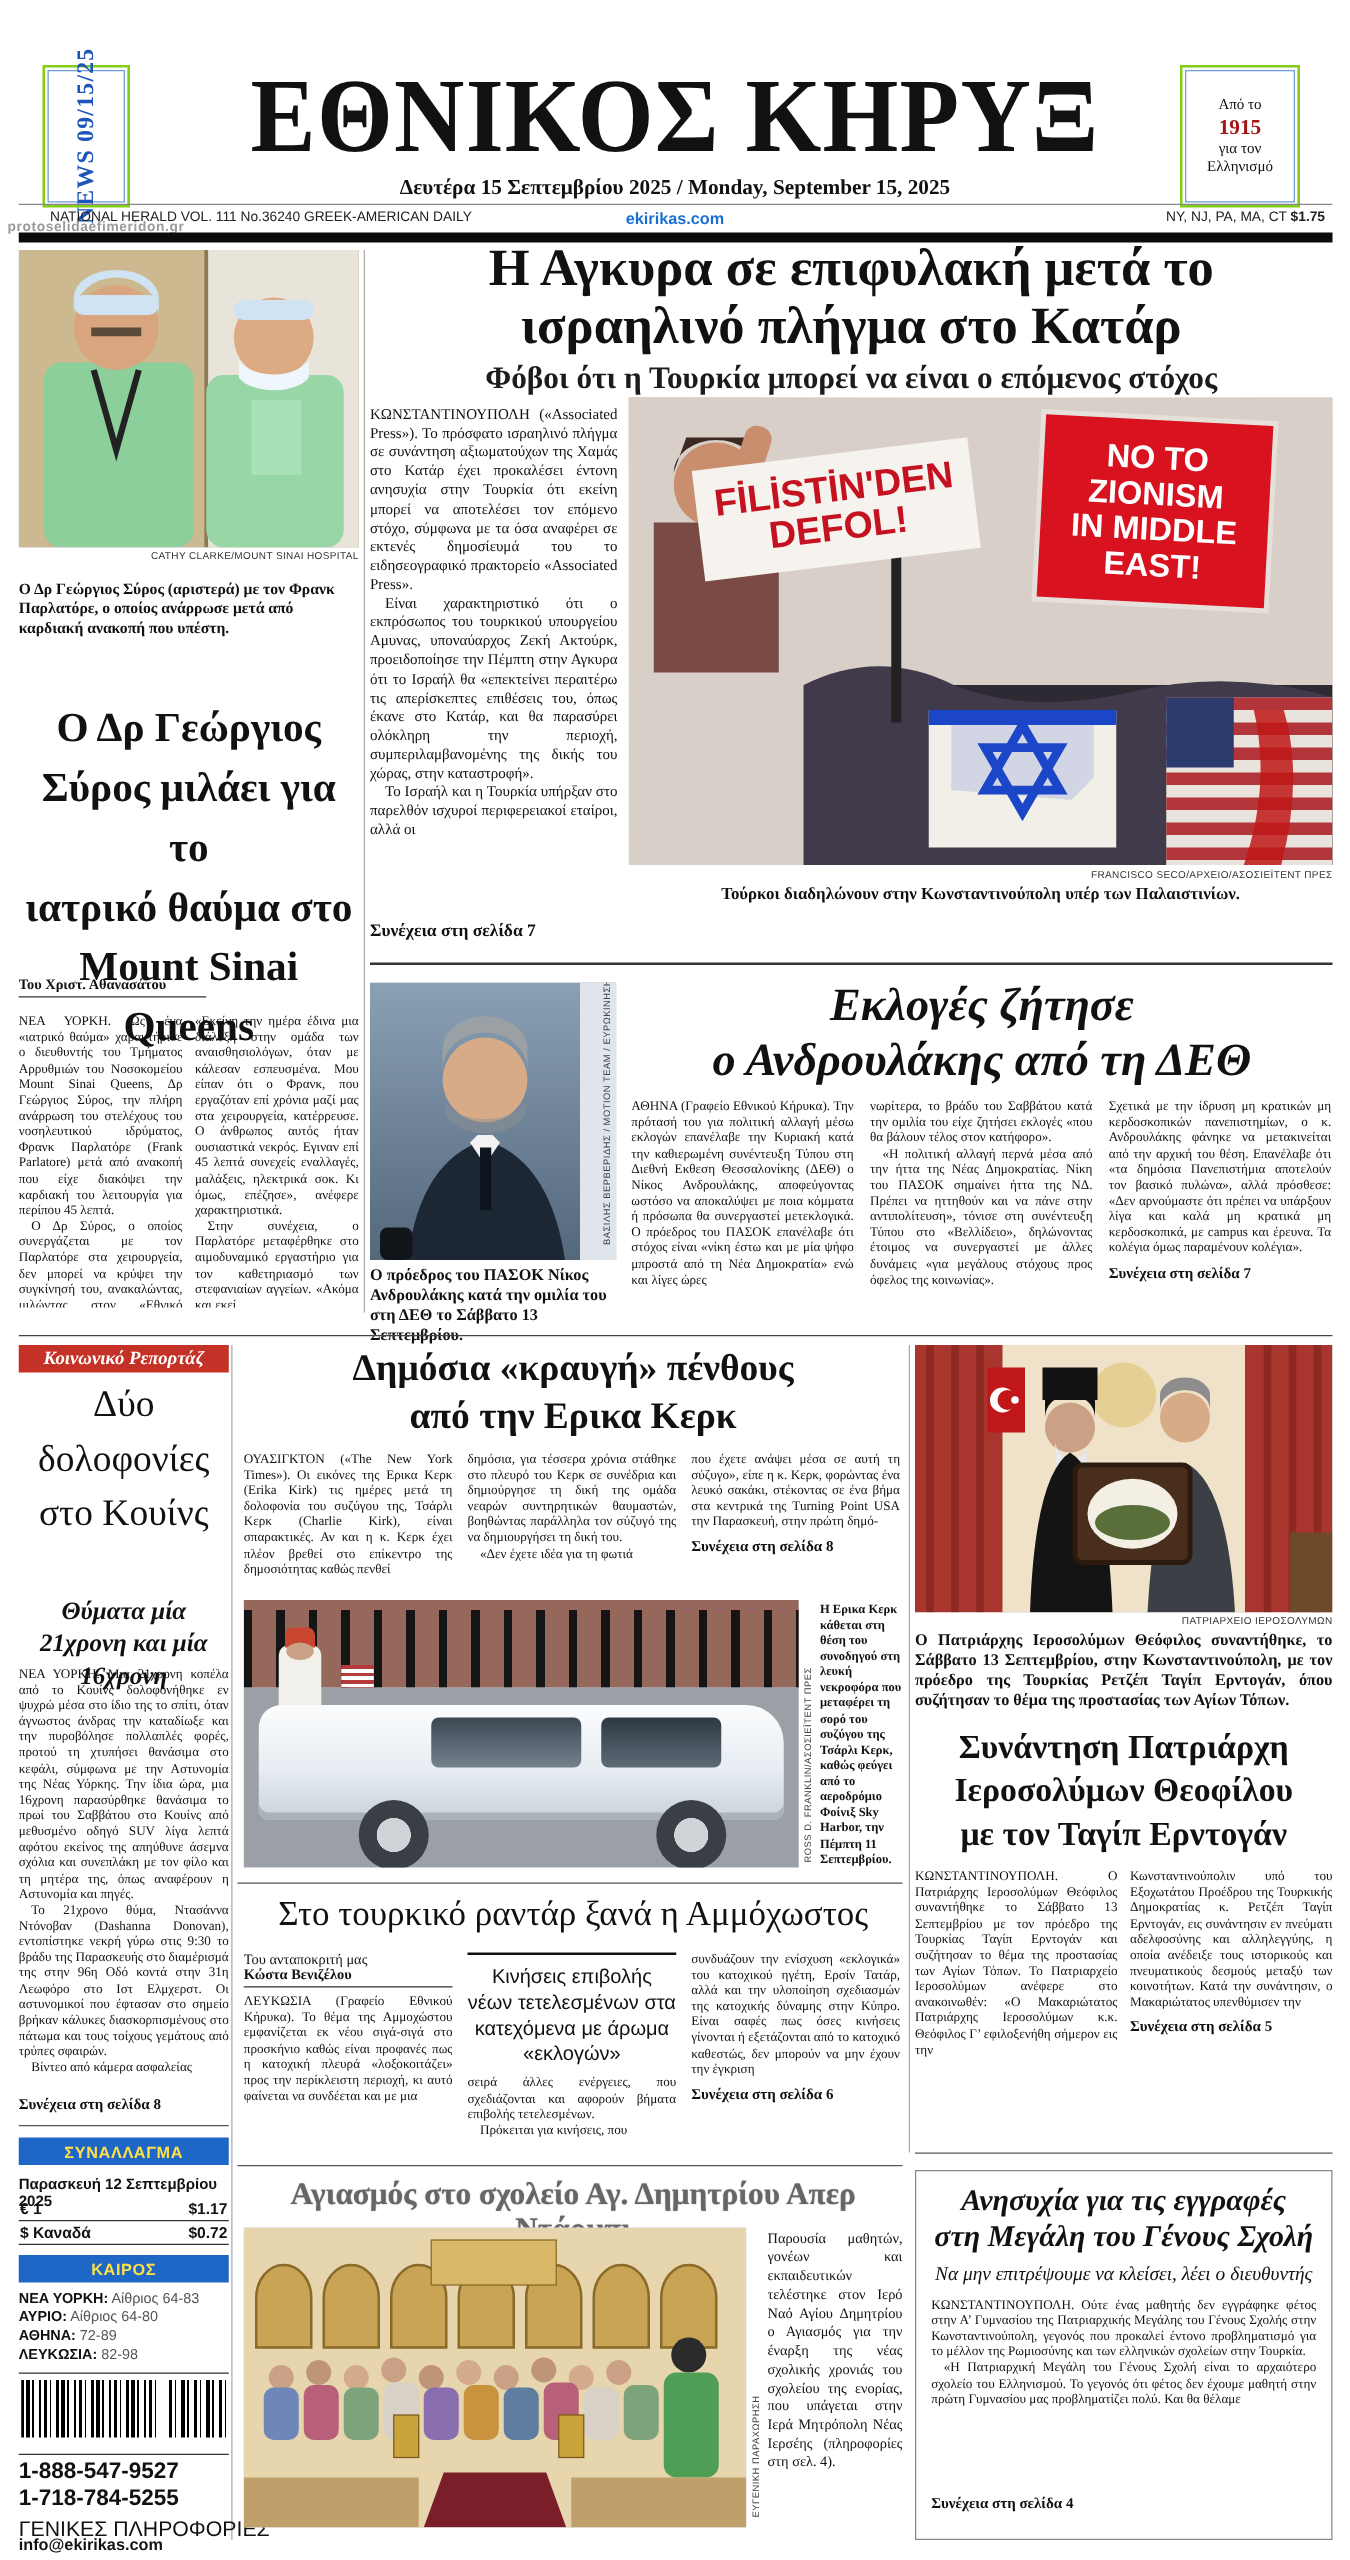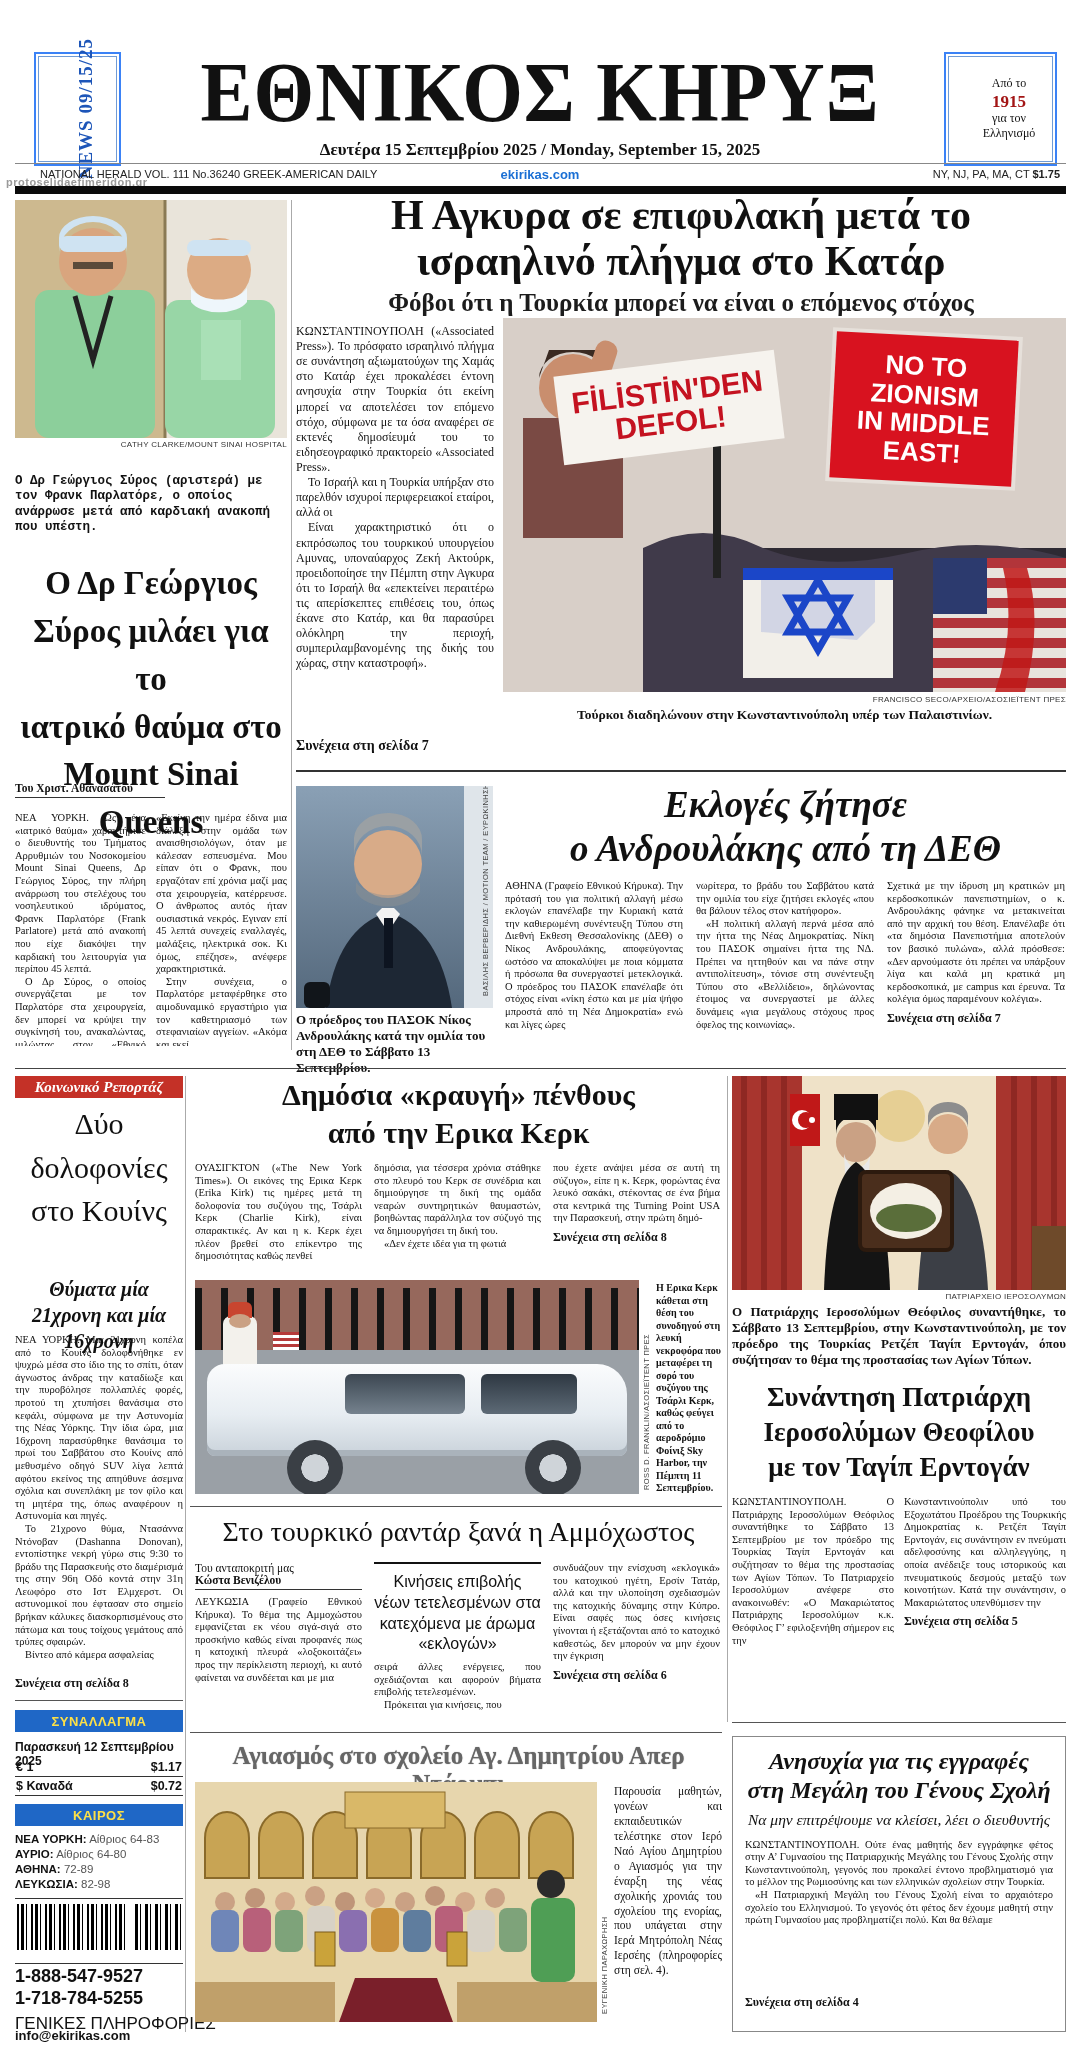--- a/index.html
+++ b/index.html
@@ -6,22 +6,22 @@
   .page{position:relative;width:1080px;height:2048px;background:#ffffff;margin:0 auto;
         font-family:"Liberation Serif","DejaVu Serif",serif;color:#111;overflow:hidden;}
   .abs{position:absolute;}
   .sans{font-family:"Liberation Sans","DejaVu Sans",sans-serif;}
   .just{text-align:justify;}
   .bold{font-weight:bold;}
   .center{text-align:center;}
   .hide-ovf{overflow:hidden;}
 
   
-  .side-box{border:2px solid #3b82f6;box-shadow:inset 0 0 0 2px #fff, inset 0 0 0 3px #6f9bd6;
-            background:#fff;display:flex;align-items:center;justify-content:center;padding-left:17px;}
+  .side-box{border:2px solid #84cc16;box-shadow:inset 0 0 0 2px #fff, inset 0 0 0 3px #6f9bd6;
+            background:#fff;display:flex;align-items:center;justify-content:center;}
   .news-vert{writing-mode:vertical-rl;transform:rotate(180deg);color:#1d55b8;font-weight:bold;
              font-family:"Liberation Serif",serif;font-size:19px;letter-spacing:1px;line-height:1.05;text-align:center;}
   .brand-title{font-weight:900;font-size:78px;letter-spacing:1px;transform:scaleY(1.08);transform-origin:top;
                white-space:nowrap;}
   .dateline{font-weight:bold;font-size:17px;}
   .since p{margin:1px 0;font-size:12px;text-align:center;line-height:1.15;}
   .since .yr{font-size:17px;font-weight:bold;color:#a31515;}
   .info-row{font-size:11px;color:#222;}
   .black-bar{background:#0b0b0b;}
   .watermark{color:#9a9a9a;font-weight:bold;font-size:11px;letter-spacing:.5px;}
@@ -116,21 +116,21 @@
       <rect x="58" y="62" width="40" height="7" rx3="3" fill="#5a4a3a"></rect>
       <path d="M60 96 L78 160 L96 96" stroke="#222" stroke-width="5" fill="none"></path>
       <rect x="150" y="100" width="110" height="138" rx="14" fill="#98d6a6"></rect>
       <circle cx="204" cy="70" r="32" fill="#dcab84"></circle>
       <rect x="172" y="40" width="64" height="16" rx="8" fill="#cfe3f2"></rect>
       <path d="M176 88 a30 18 0 0 0 56 0 l0 14 a30 16 0 0 1 -56 0 z" fill="#eef6fb"></path>
       <rect x="186" y="120" width="40" height="60" fill="#a9e0b6"></rect>
     </svg>
   </div>
   <div class="abs credit" style="left:15px;top:440px;width:272px;text-align:right;">CATHY CLARKE/MOUNT SINAI HOSPITAL</div>
-  <div class="abs caption" style="left:15px;top:474px;width:272px;font-family:Liberation Mono, monospace;">Ο Δρ Γεώργιος Σύρος (αριστερά) με τον Φρανκ Παρλατόρε, ο οποίος ανάρρωσε μετά από καρδιακή ανακοπή που υπέστη.</div>
+  <div class="abs caption" style="left:15px;top:464px;width:272px;">Ο Δρ Γεώργιος Σύρος (αριστερά) με τον Φρανκ Παρλατόρε, ο οποίος ανάρρωσε μετά από καρδιακή ανακοπή που υπέστη.</div>
 
   <div class="abs headline center" style="left:15px;top:560px;width:272px;font-size:33px;line-height:1.45;">
     <div>Ο Δρ Γεώργιος</div>
     <div>Σύρος μιλάει για το</div>
     <div>ιατρικό θαύμα στο</div>
     <div>Mount Sinai Queens</div>
   </div>
   <div class="abs byline" style="left:15px;top:782px;width:150px;">Του Χριστ. Αθανασάτου</div>
 
   <div class="abs body-txt just hide-ovf" style="left:15px;top:812px;width:131px;height:234px;">
@@ -146,22 +146,22 @@
   <div class="abs rule-v" style="left:291px;top:200px;height:850px;"></div>
 
   <div class="abs headline center" style="left:296px;top:192px;width:770px;font-size:42px;line-height:1.1;">
     <div>Η Αγκυρα σε επιφυλακή μετά το</div>
     <div>ισραηλινό πλήγμα στο Κατάρ</div>
   </div>
   <div class="abs center" style="left:296px;top:289px;width:770px;font-size:25px;font-weight:bold;color:#1c1c1c;">Φόβοι ότι η Τουρκία μπορεί να είναι ο επόμενος στόχος</div>
 
   <div class="abs lead-txt just hide-ovf" style="left:296px;top:324px;width:198px;height:408px;">
     <p>ΚΩΝΣΤΑΝΤΙΝΟΥΠΟΛΗ («Associated Press»). Το πρόσφατο ισραηλινό πλήγμα σε συνάντηση αξιωματούχων της Χαμάς στο Κατάρ έχει προκαλέσει έντονη ανησυχία στην Τουρκία ότι εκείνη μπορεί να αποτελέσει τον επόμενο στόχο, σύμφωνα με τα όσα αναφέρει σε εκτενές δημοσίευμά του το ειδησεογραφικό πρακτορείο «Associated Press».</p>
+    <p>Είναι χαρακτηριστικό ότι ο εκπρόσωπος του τουρκικού υπουργείου Αμυνας, υποναύαρχος Ζεκή Ακτούρκ, προειδοποίησε την Πέμπτη στην Αγκυρα ότι το Ισραήλ θα «επεκτείνει περαιτέρω τις απερίσκεπτες επιθέσεις του, όπως έκανε στο Κατάρ, και θα παρασύρει ολόκληρη την περιοχή, συμπεριλαμβανομένης της δικής του χώρας, στην καταστροφή».</p>
     <p>Το Ισραήλ και η Τουρκία υπήρξαν στο παρελθόν ισχυροί περιφερειακοί εταίροι, αλλά οι</p>
-    <p>Είναι χαρακτηριστικό ότι ο εκπρόσωπος του τουρκικού υπουργείου Αμυνας, υποναύαρχος Ζεκή Ακτούρκ, προειδοποίησε την Πέμπτη στην Αγκυρα ότι το Ισραήλ θα «επεκτείνει περαιτέρω τις απερίσκεπτες επιθέσεις του, όπως έκανε στο Κατάρ, και θα παρασύρει ολόκληρη την περιοχή, συμπεριλαμβανομένης της δικής του χώρας, στην καταστροφή».</p>
   </div>
   <div class="abs cont" style="left:296px;top:738px;font-size:14px;">Συνέχεια στη σελίδα 7</div>
 
   <div class="photo" style="left:503px;top:318px;width:563px;height:374px;background:linear-gradient(135deg,#b8a29a 0%,#e6ded6 30%,#cdbdb4 55%,#b9aca6 100%);">
     <svg width="563" height="374" viewBox="0 0 563 374" style="position:absolute;left:0;top:0;">
       <rect width="563" height="374" fill="#d8cfc8"></rect>
       <circle cx="70" cy="70" r="34" fill="#c98e6e"></circle>
       <path d="M36 60 a34 26 0 0 1 68 0 l-10 -28 -48 0 z" fill="#3a2a22"></path>
       <rect x="20" y="100" width="100" height="120" fill="#7a4a44"></rect>
       <rect x="96" y="20" width="22" height="70" rx="10" fill="#c98e6e" transform="rotate(18 96 20)"></rect>

